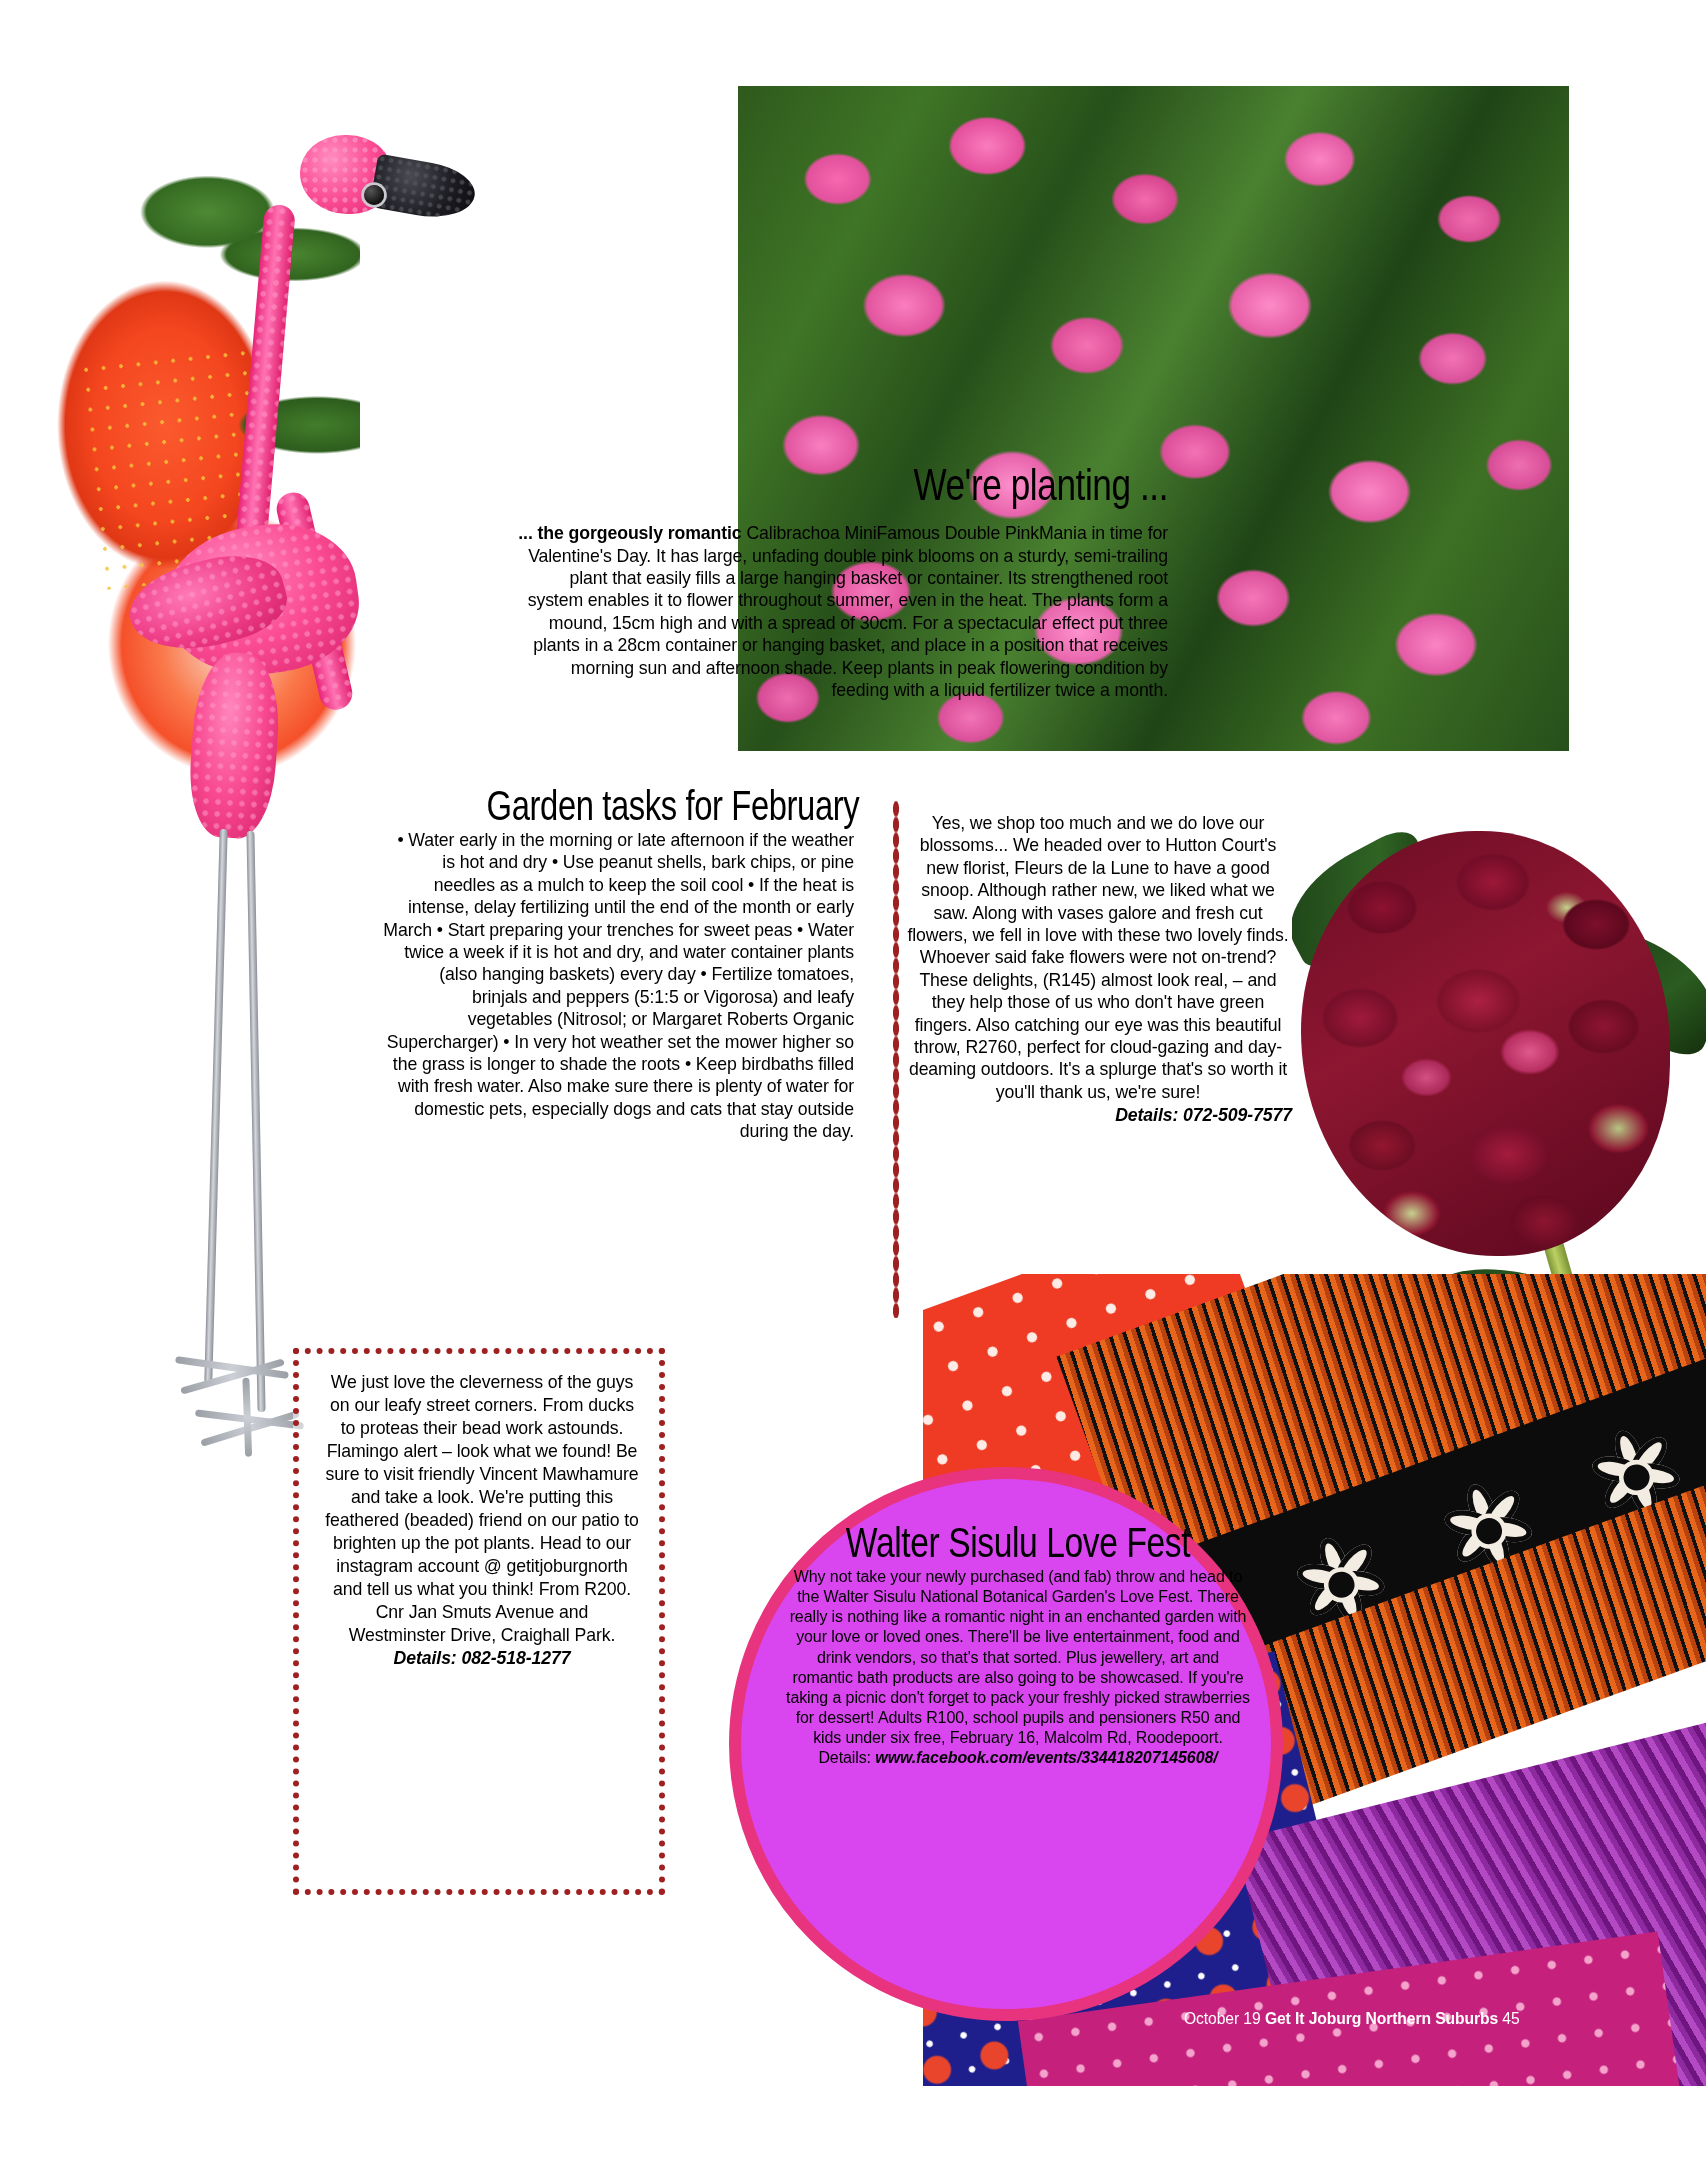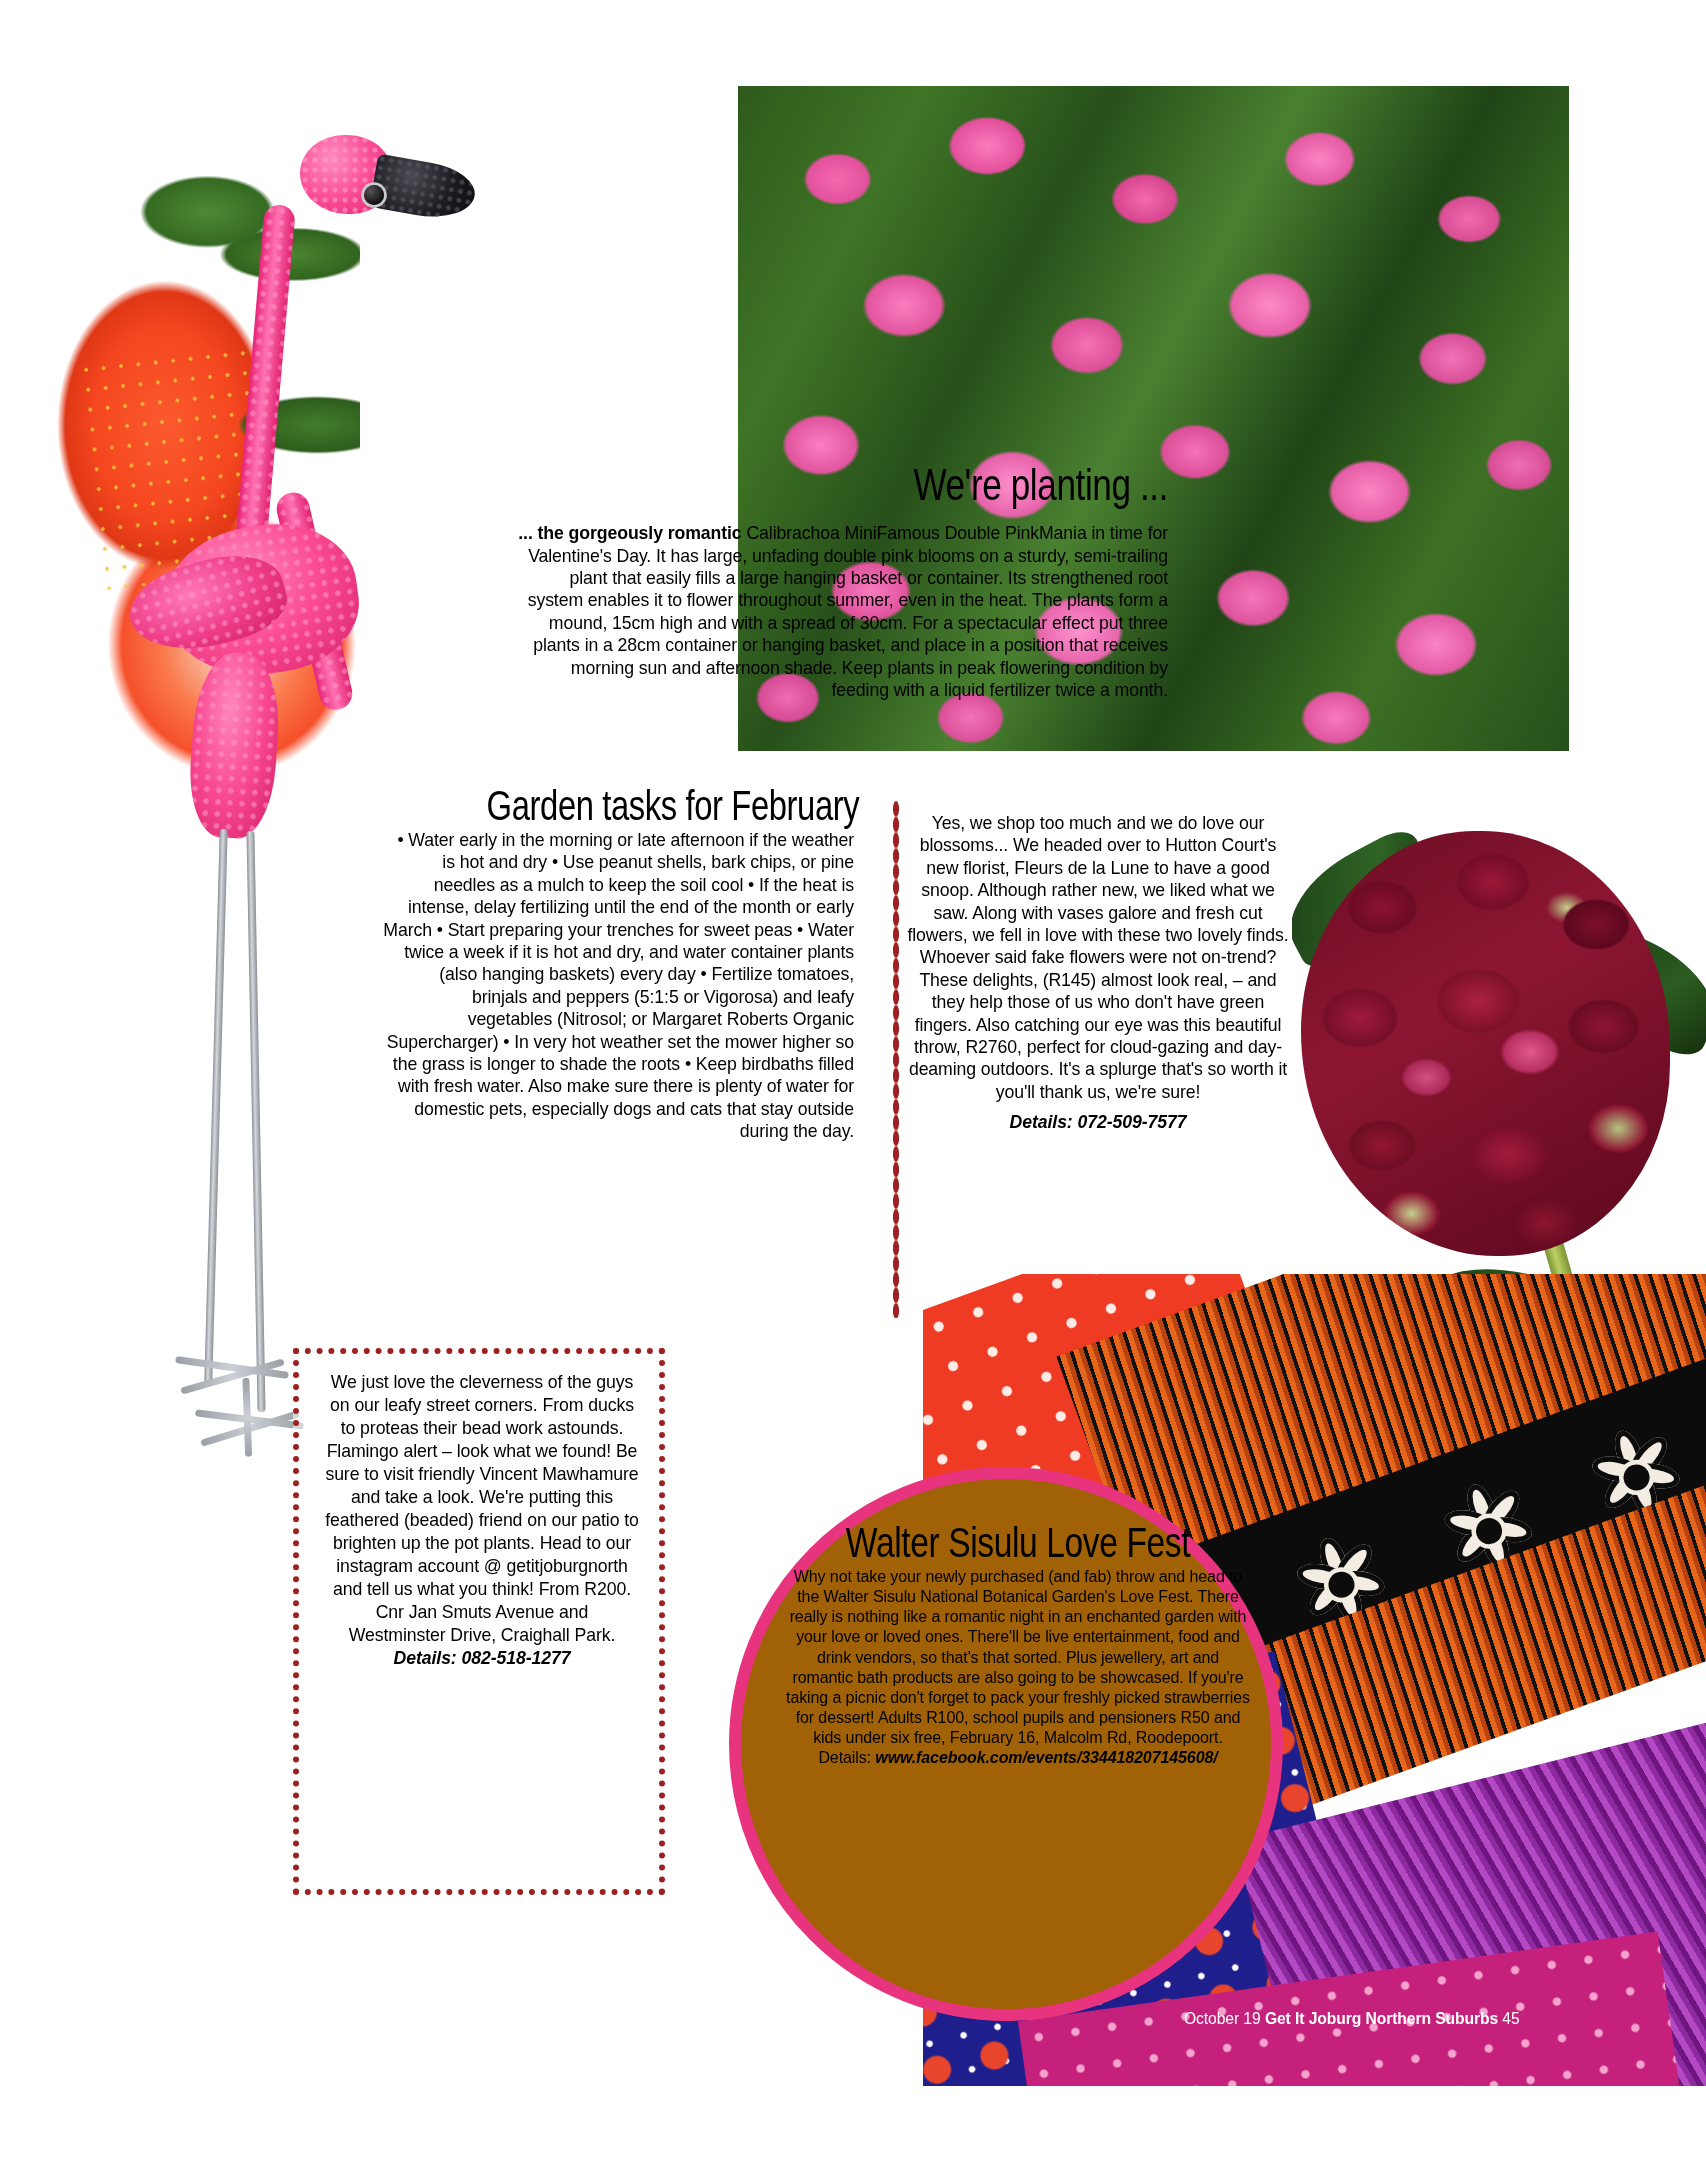--- a/index.html
+++ b/index.html
@@ -191,21 +191,21 @@
     background-image:radial-gradient(#9e2020 2.4px, rgba(0,0,0,0) 3.1px);background-size:5.5px 15.7px;}
 
   
   #box-beadwork{position:absolute;left:293px;top:1348px;width:360px;height:535px;
     border:6.5px dotted #9e2020;background:rgba(255,255,255,0.55);}
   #box-beadwork .body-copy{position:absolute;left:26px;top:16.6px;width:314px;text-align:center;
     font-size:17.7px;line-height:1.30;}
 
   
   #circle-lovefest{position:absolute;left:729px;top:1467px;width:554px;height:554px;border-radius:50%;
-    border:12px solid #e8337f;background:#a16207;box-sizing:border-box;}
+    border:12px solid #e8337f;background:#d946ef;box-sizing:border-box;}
   #circle-lovefest .inner{position:absolute;left:44px;top:42px;width:466px;}
   #circle-lovefest h2.head{text-align:center;font-size:42px;transform:scaleX(.80);transform-origin:center;}
   #circle-lovefest .body-copy{text-align:center;margin-top:1.8px;font-size:16px;line-height:1.26;}
 
   
   #footer{position:absolute;left:1184px;top:2010px;font-size:15.7px;color:#ffffff;
     letter-spacing:-0.1px;white-space:nowrap;font-weight:400;}
   #footer b{font-weight:700;}
   #footer .pg{font-weight:400;}
 </style>
@@ -320,21 +320,21 @@
 
   <div class="txt" id="block-garden">
     <h2 class="head">Garden tasks for February</h2>
     <div class="body-copy">• Water early in the morning or late afternoon if the weather is hot and dry • Use peanut shells, bark chips, or pine needles as a mulch to keep the soil cool • If the heat is intense, delay fertilizing until the end of the month or early March • Start preparing your trenches for sweet peas • Water twice a week if it is hot and dry, and water container plants (also hanging baskets) every day • Fertilize tomatoes, brinjals and peppers (5:1:5 or Vigorosa) and leafy vegetables (Nitrosol; or Margaret Roberts Organic Supercharger) • In very hot weather set the mower higher so the grass is longer to shade the roots • Keep birdbaths filled with fresh water. Also make sure there is plenty of water for domestic pets, especially dogs and cats that stay outside during the day.</div>
   </div>
 
   <div class="dotline"></div>
 
   <div class="txt" id="block-fleurs">
     <div class="body-copy">Yes, we shop too much and we do love our blossoms... We headed over to Hutton Court's new florist, Fleurs de la Lune to have a good snoop. Although rather new, we liked what we saw. Along with vases galore and fresh cut flowers, we fell in love with these two lovely finds. Whoever said fake flowers were not on-trend? These delights, (R145) almost look real, – and they help those of us who don't have green fingers. Also catching our eye was this beautiful throw,  R2760, perfect for cloud-gazing and day-deaming outdoors. It's a splurge that's so worth it you'll thank us, we're sure!</div>
-    <div class="body-copy" style="text-align:center;margin-top:8px;">
+    <div class="body-copy" style="text-align:right;margin-top:1px;">
       <i>Details: 072-509-7577</i>
     </div>
   </div>
 
   <div id="box-beadwork">
     <div class="body-copy">
       <span>We just love the cleverness of the guys on our leafy street corners. From ducks to proteas their bead work astounds. Flamingo alert – look what we found! Be sure to visit friendly Vincent Mawhamure and take a look. We're putting this feathered (beaded) friend on our patio to brighten up the pot plants. Head to our instagram account @ getitjoburgnorth and tell us what you think! From R200. Cnr Jan Smuts Avenue and Westminster Drive, Craighall Park.</span>
       <i style="display:block;margin-top:0.9px;">Details: 082-518-1277</i>
     </div>
   </div>

